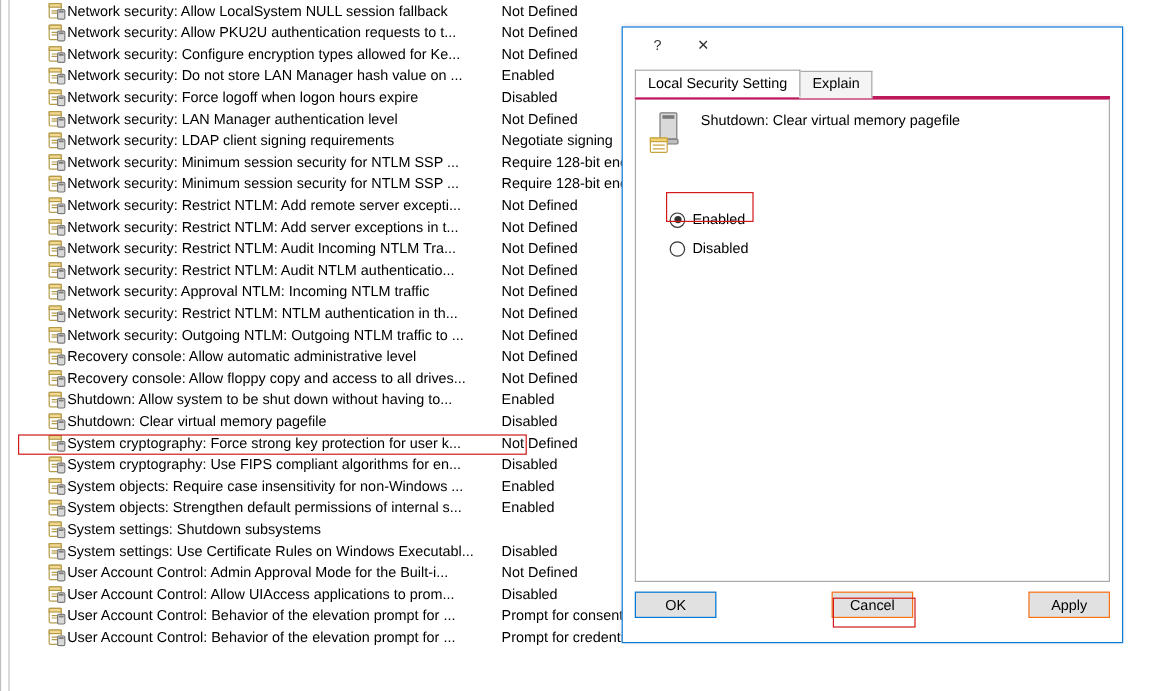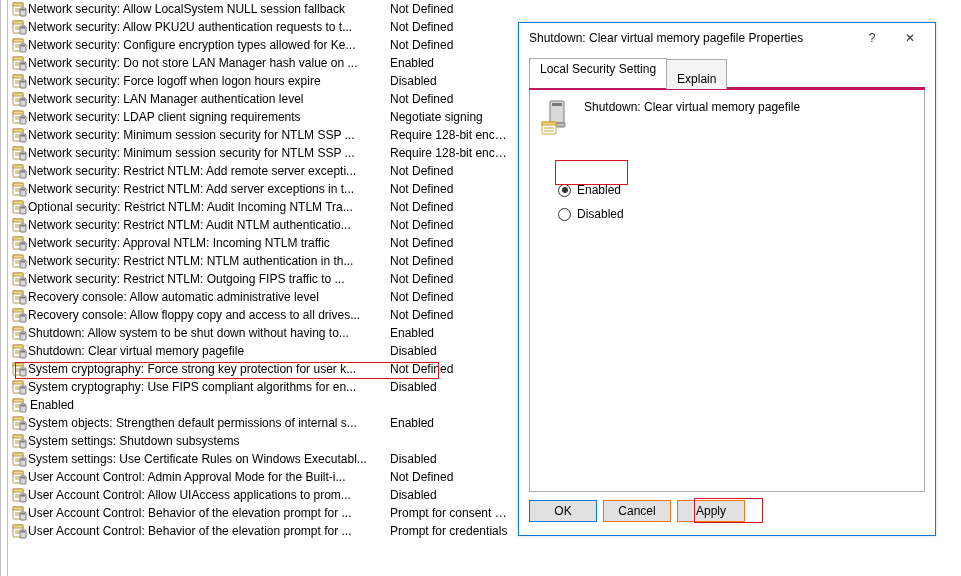--- a/index.html
+++ b/index.html
@@ -12,20 +12,21 @@
     width: 961px;
     height: 576px;
     overflow: hidden;
     position: relative;
     color: #000;
   }
   .container {
     display: flex;
     width: 100%;
     height: 100%;
+    gap: 28px;
   }
   .tree-gutter {
     width: 8px;
     border-left: 1px solid #c0c0c0;
     border-right: 1px solid #c0c0c0;
     margin-right: 2px;
   }
   .policy-list {
     flex: 0 0 498px;
     padding-top: 0;
@@ -119,21 +120,21 @@
     cursor: default;
   }
   .tab.active {
     background: #fff;
     border-bottom: 1px solid #fff;
     z-index: 2;
   }
   .tab.inactive {
     background: #f4f4f4;
     top:2px;
-    padding-top:12px;
+    padding-top:2px;
     padding-bottom:3px;
   }
   .tab-body {
     margin: 0 10px 8px 10px;
     border: 1px solid #aaa;
     border-top: none;
     height: 402px;
     padding: 10px;
     position: relative;
   }
@@ -169,21 +170,21 @@
     display: flex; align-items: center; justify-content: center;
   }
   .radio .dot {
     width: 6px; height: 6px; border-radius: 50%;
     background: #333;
     display: none;
   }
   .radio.checked .dot { display: block; }
   .dialog-buttons {
     display: flex;
-    justify-content: flex-start;
+    justify-content: space-between;
     gap: 6px;
     padding: 0 10px 0 10px;
   }
   .win-btn {
     width: 68px;
     height: 22px;
     border: 1px solid #f97316;
     background: #e1e1e1;
     font-size: 12px;
     cursor: default;
@@ -357,21 +358,21 @@
         <span class="icon-cell">
 <svg class="policy-icon" viewBox="0 0 16 16">
   <rect x="2" y="2" width="10" height="12" rx="1" fill="#fff" stroke="#b59a4a" stroke-width="1"></rect>
   <rect x="2" y="2" width="10" height="3" fill="#f2d98f" stroke="#b59a4a" stroke-width="1"></rect>
   <line x1="4" y1="8" x2="10" y2="8" stroke="#b59a4a"></line>
   <line x1="4" y1="10" x2="10" y2="10" stroke="#b59a4a"></line>
   <rect x="9" y="7" width="6" height="8" rx="1" fill="#d9d9d9" stroke="#7a7a7a" stroke-width="1"></rect>
   <rect x="10" y="8" width="4" height="1.5" fill="#7a7a7a"></rect>
 </svg>
         </span>
-        <span class="name-cell">Optional security: Restrict NTLM: Audit Incoming NTLM Tra...</span>
+        <span class="name-cell">Network security: Restrict NTLM: Audit Incoming NTLM Tra...</span>
         <span class="value-cell">Not Defined</span>
       </div>
       <div class="row">
         <span class="icon-cell">
 <svg class="policy-icon" viewBox="0 0 16 16">
   <rect x="2" y="2" width="10" height="12" rx="1" fill="#fff" stroke="#b59a4a" stroke-width="1"></rect>
   <rect x="2" y="2" width="10" height="3" fill="#f2d98f" stroke="#b59a4a" stroke-width="1"></rect>
   <line x1="4" y1="8" x2="10" y2="8" stroke="#b59a4a"></line>
   <line x1="4" y1="10" x2="10" y2="10" stroke="#b59a4a"></line>
   <rect x="9" y="7" width="6" height="8" rx="1" fill="#d9d9d9" stroke="#7a7a7a" stroke-width="1"></rect>
@@ -413,21 +414,21 @@
         <span class="icon-cell">
 <svg class="policy-icon" viewBox="0 0 16 16">
   <rect x="2" y="2" width="10" height="12" rx="1" fill="#fff" stroke="#b59a4a" stroke-width="1"></rect>
   <rect x="2" y="2" width="10" height="3" fill="#f2d98f" stroke="#b59a4a" stroke-width="1"></rect>
   <line x1="4" y1="8" x2="10" y2="8" stroke="#b59a4a"></line>
   <line x1="4" y1="10" x2="10" y2="10" stroke="#b59a4a"></line>
   <rect x="9" y="7" width="6" height="8" rx="1" fill="#d9d9d9" stroke="#7a7a7a" stroke-width="1"></rect>
   <rect x="10" y="8" width="4" height="1.5" fill="#7a7a7a"></rect>
 </svg>
         </span>
-        <span class="name-cell">Network security: Restrict NTLM: Outgoing FIPS traffic to ...</span>
+        <span class="name-cell">Network security: Outgoing NTLM: Outgoing NTLM traffic to ...</span>
         <span class="value-cell">Not Defined</span>
       </div>
       <div class="row">
         <span class="icon-cell">
 <svg class="policy-icon" viewBox="0 0 16 16">
   <rect x="2" y="2" width="10" height="12" rx="1" fill="#fff" stroke="#b59a4a" stroke-width="1"></rect>
   <rect x="2" y="2" width="10" height="3" fill="#f2d98f" stroke="#b59a4a" stroke-width="1"></rect>
   <line x1="4" y1="8" x2="10" y2="8" stroke="#b59a4a"></line>
   <line x1="4" y1="10" x2="10" y2="10" stroke="#b59a4a"></line>
   <rect x="9" y="7" width="6" height="8" rx="1" fill="#d9d9d9" stroke="#7a7a7a" stroke-width="1"></rect>
@@ -511,20 +512,21 @@
         <span class="icon-cell">
 <svg class="policy-icon" viewBox="0 0 16 16">
   <rect x="2" y="2" width="10" height="12" rx="1" fill="#fff" stroke="#b59a4a" stroke-width="1"></rect>
   <rect x="2" y="2" width="10" height="3" fill="#f2d98f" stroke="#b59a4a" stroke-width="1"></rect>
   <line x1="4" y1="8" x2="10" y2="8" stroke="#b59a4a"></line>
   <line x1="4" y1="10" x2="10" y2="10" stroke="#b59a4a"></line>
   <rect x="9" y="7" width="6" height="8" rx="1" fill="#d9d9d9" stroke="#7a7a7a" stroke-width="1"></rect>
   <rect x="10" y="8" width="4" height="1.5" fill="#7a7a7a"></rect>
 </svg>
         </span>
+        <span class="name-cell">System objects: Require case insensitivity for non-Windows ...</span>
         <span class="value-cell">Enabled</span>
       </div>
       <div class="row">
         <span class="icon-cell">
 <svg class="policy-icon" viewBox="0 0 16 16">
   <rect x="2" y="2" width="10" height="12" rx="1" fill="#fff" stroke="#b59a4a" stroke-width="1"></rect>
   <rect x="2" y="2" width="10" height="3" fill="#f2d98f" stroke="#b59a4a" stroke-width="1"></rect>
   <line x1="4" y1="8" x2="10" y2="8" stroke="#b59a4a"></line>
   <line x1="4" y1="10" x2="10" y2="10" stroke="#b59a4a"></line>
   <rect x="9" y="7" width="6" height="8" rx="1" fill="#d9d9d9" stroke="#7a7a7a" stroke-width="1"></rect>
@@ -616,21 +618,20 @@
 </svg>
         </span>
         <span class="name-cell">User Account Control: Behavior of the elevation prompt for ...</span>
         <span class="value-cell">Prompt for credentials</span>
       </div>
     </div>
 </div>
 
 <div class="dialog">
   <div class="dialog-title">
-    <span class="title-text">Shutdown: Clear virtual memory pagefile Properties</span>
     <div class="btn">
         <span>?</span>
       </div>
     <div class="btn">
         <span>✕</span>
       </div>
   </div>
   <div class="tabstrip">
     <div class="tab active">Local Security Setting</div>
     <div class="tab inactive">Explain</div>

